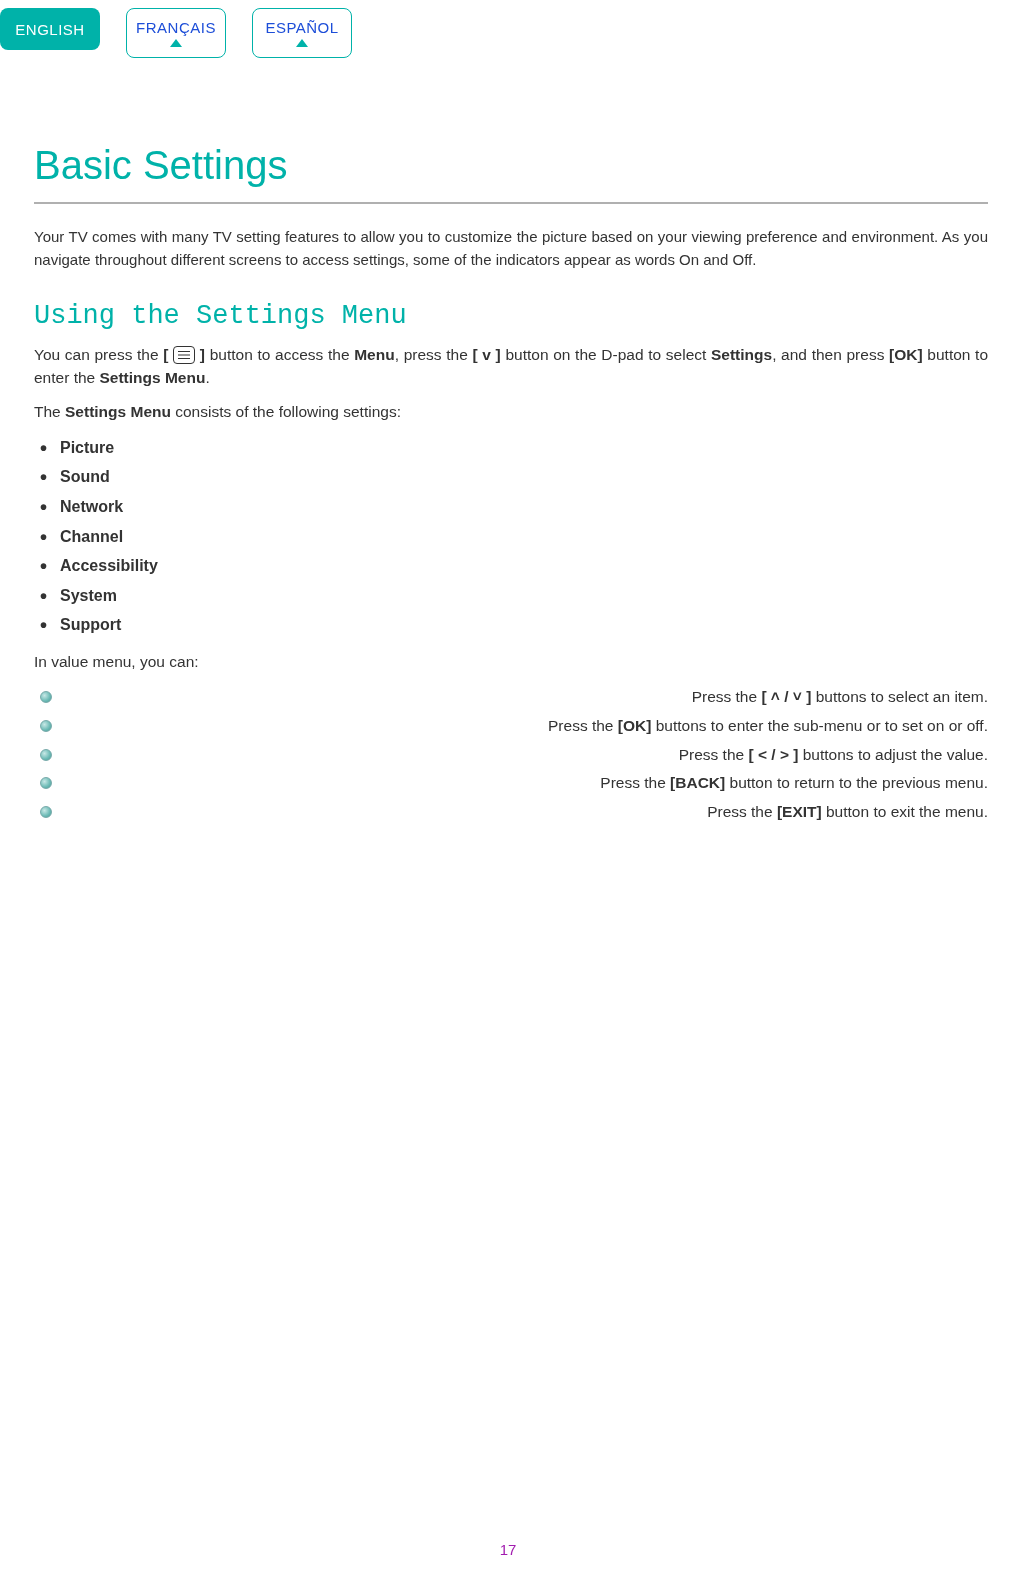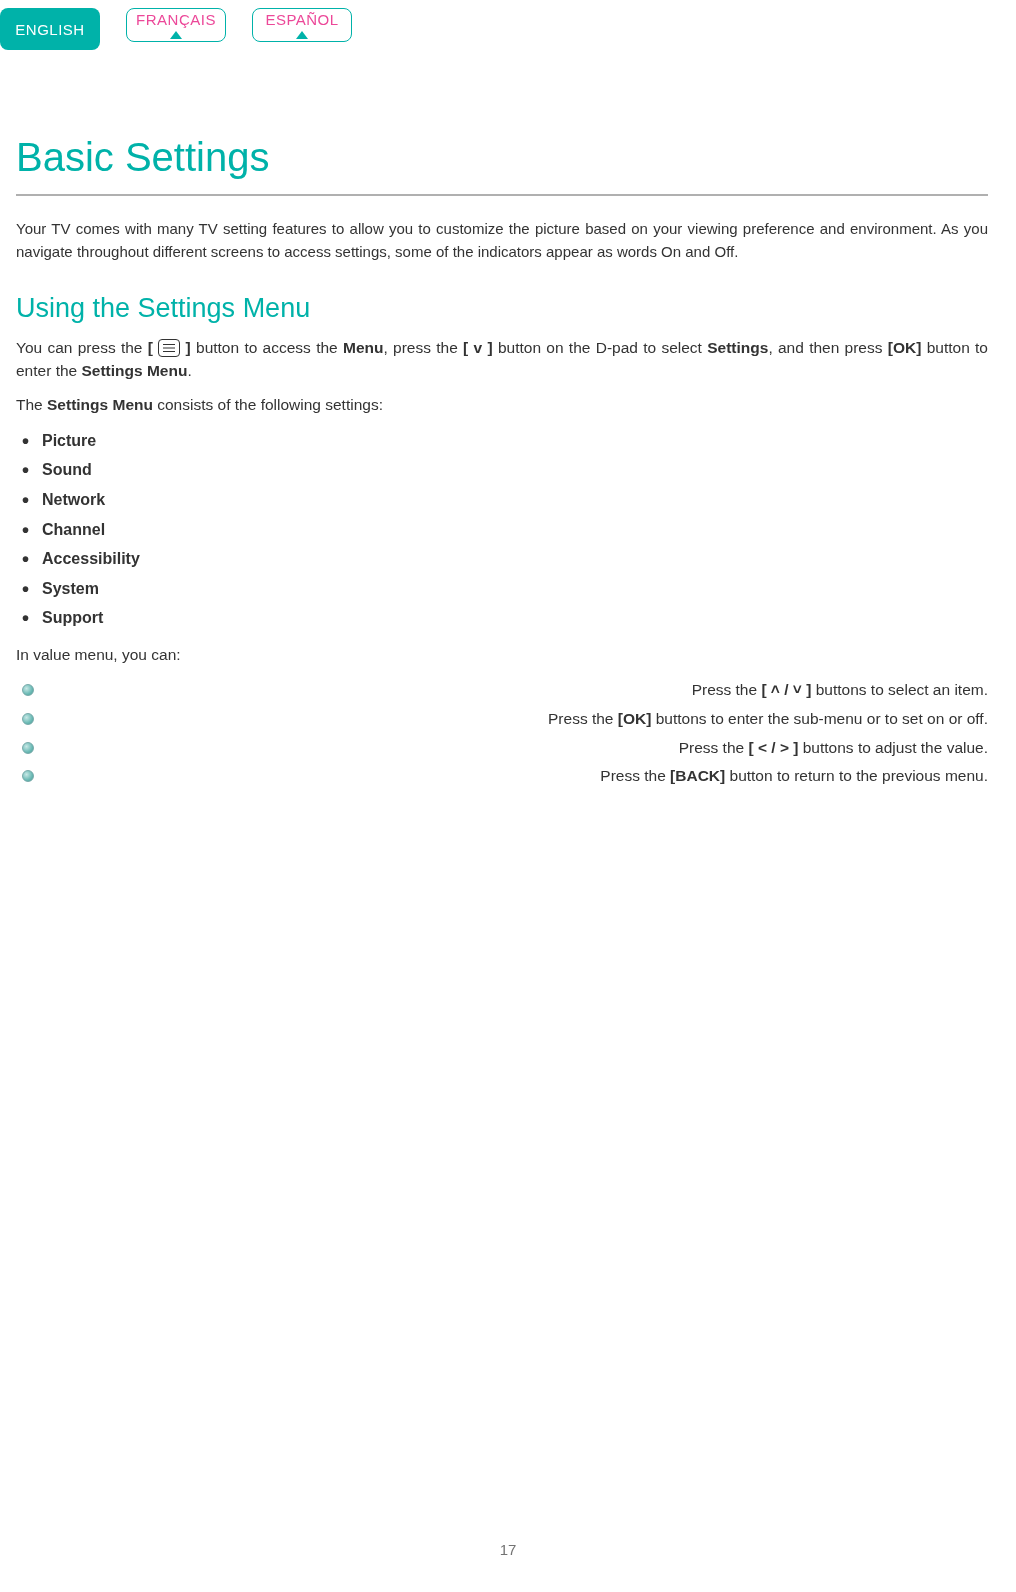--- a/index.html
+++ b/index.html
@@ -28,35 +28,35 @@
       font-weight: 500;
       letter-spacing: 0.5px;
       cursor: pointer;
     }
     .tab.active {
       background: #00b2a9;
       color: #ffffff;
     }
     .tab.inactive {
       background: #ffffff;
-      color: #ec4899;
+      color: #1d4ed8;
       border: 1px solid #00b2a9;
-      height: 34px;
+      height: 50px;
       position: relative;
     }
     .tab .arrow-up {
       width: 0;
       height: 0;
       border-left: 6px solid transparent;
       border-right: 6px solid transparent;
       border-bottom: 8px solid #00b2a9;
       margin-top: 3px;
     }
     .content {
-      padding: 85px 28px 0 16px;
+      padding: 85px 28px 0 34px;
     }
     h1 {
       color: #00b2a9;
       font-weight: 300;
       font-size: 40px;
       letter-spacing: 0px;
       margin-bottom: 14px;
       font-family: "Century Gothic", "Futura", Arial, sans-serif;
     }
     hr.divider {
@@ -69,21 +69,21 @@
       line-height: 1.5;
       color: #333333;
       text-align: justify;
       margin-bottom: 30px;
     }
     h2 {
       color: #00b2a9;
       font-weight: 400;
       font-size: 27px;
       margin-bottom: 12px;
-      font-family: Liberation Sans, sans-serif;
+      font-family: Liberation Mono, monospace;
     }
     .para {
       font-size: 15.5px;
       line-height: 1.5;
       color: #333333;
       text-align: justify;
       margin-bottom: 10px;
     }
     .para strong { font-weight: bold; }
     .menu-icon {
@@ -150,21 +150,21 @@
       background: radial-gradient(circle at 35% 35%, #c8e8e6 0%, #6bbab5 60%, #4a9a94 100%);
       border: 0.5px solid #7aa;
     }
     ul.circle-list li strong { font-weight: bold; }
     .page-number {
       position: absolute;
       bottom: 34px;
       left: 0;
       right: 0;
       text-align: center;
-      color: #737373;
+      color: #a21caf;
       font-size: 15px;
     }
   </style>
 </head>
 <body>
 
 <div class="tabs">
   <div class="tab active">
     <span>ENGLISH</span>
   </div>
@@ -205,16 +205,17 @@
     <li>Support</li>
   </ul>
 
   <p class="para">In value menu, you can:</p>
 
   <ul class="circle-list">
     <li><span>Press the </span><strong>[ ˄ / ˅ ]</strong><span> buttons to select an item.</span></li>
     <li><span>Press the </span><strong>[OK]</strong><span> buttons to enter the sub-menu or to set on or off.</span></li>
     <li><span>Press the </span><strong>[ &lt; / &gt; ]</strong><span> buttons to adjust the value.</span></li>
     <li><span>Press the </span><strong>[BACK]</strong><span> button to return to the previous menu.</span></li>
+    <li><span>Press the </span><strong>[EXIT]</strong><span> button to exit the menu.</span></li>
   </ul>
 </div>
 
 <div class="page-number">17</div>
 
 </body></html>

